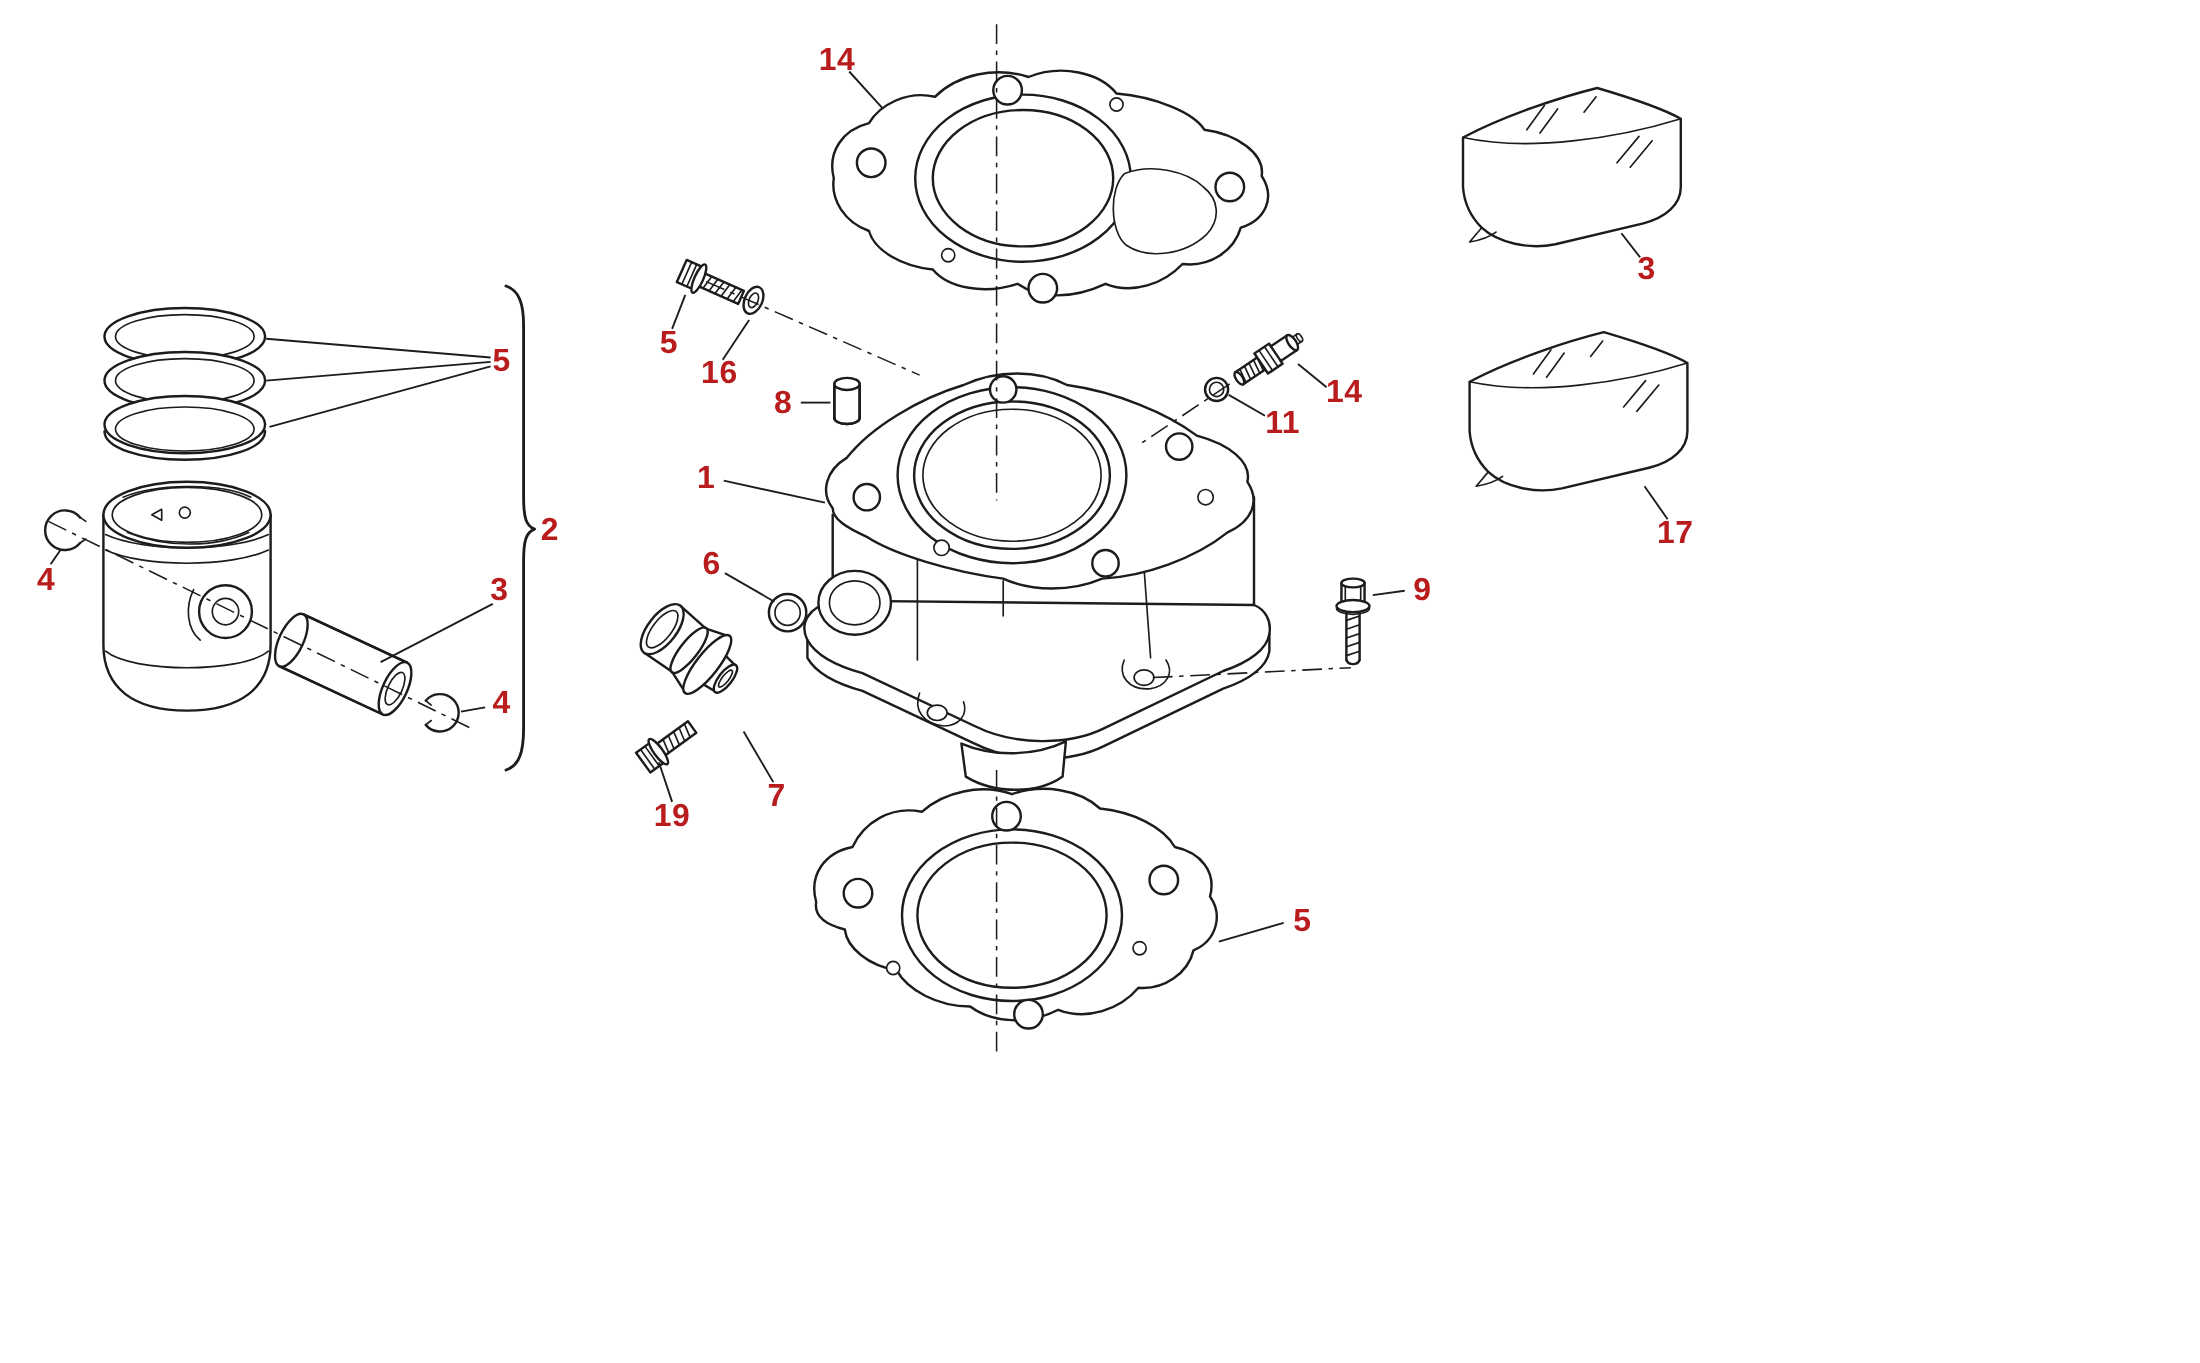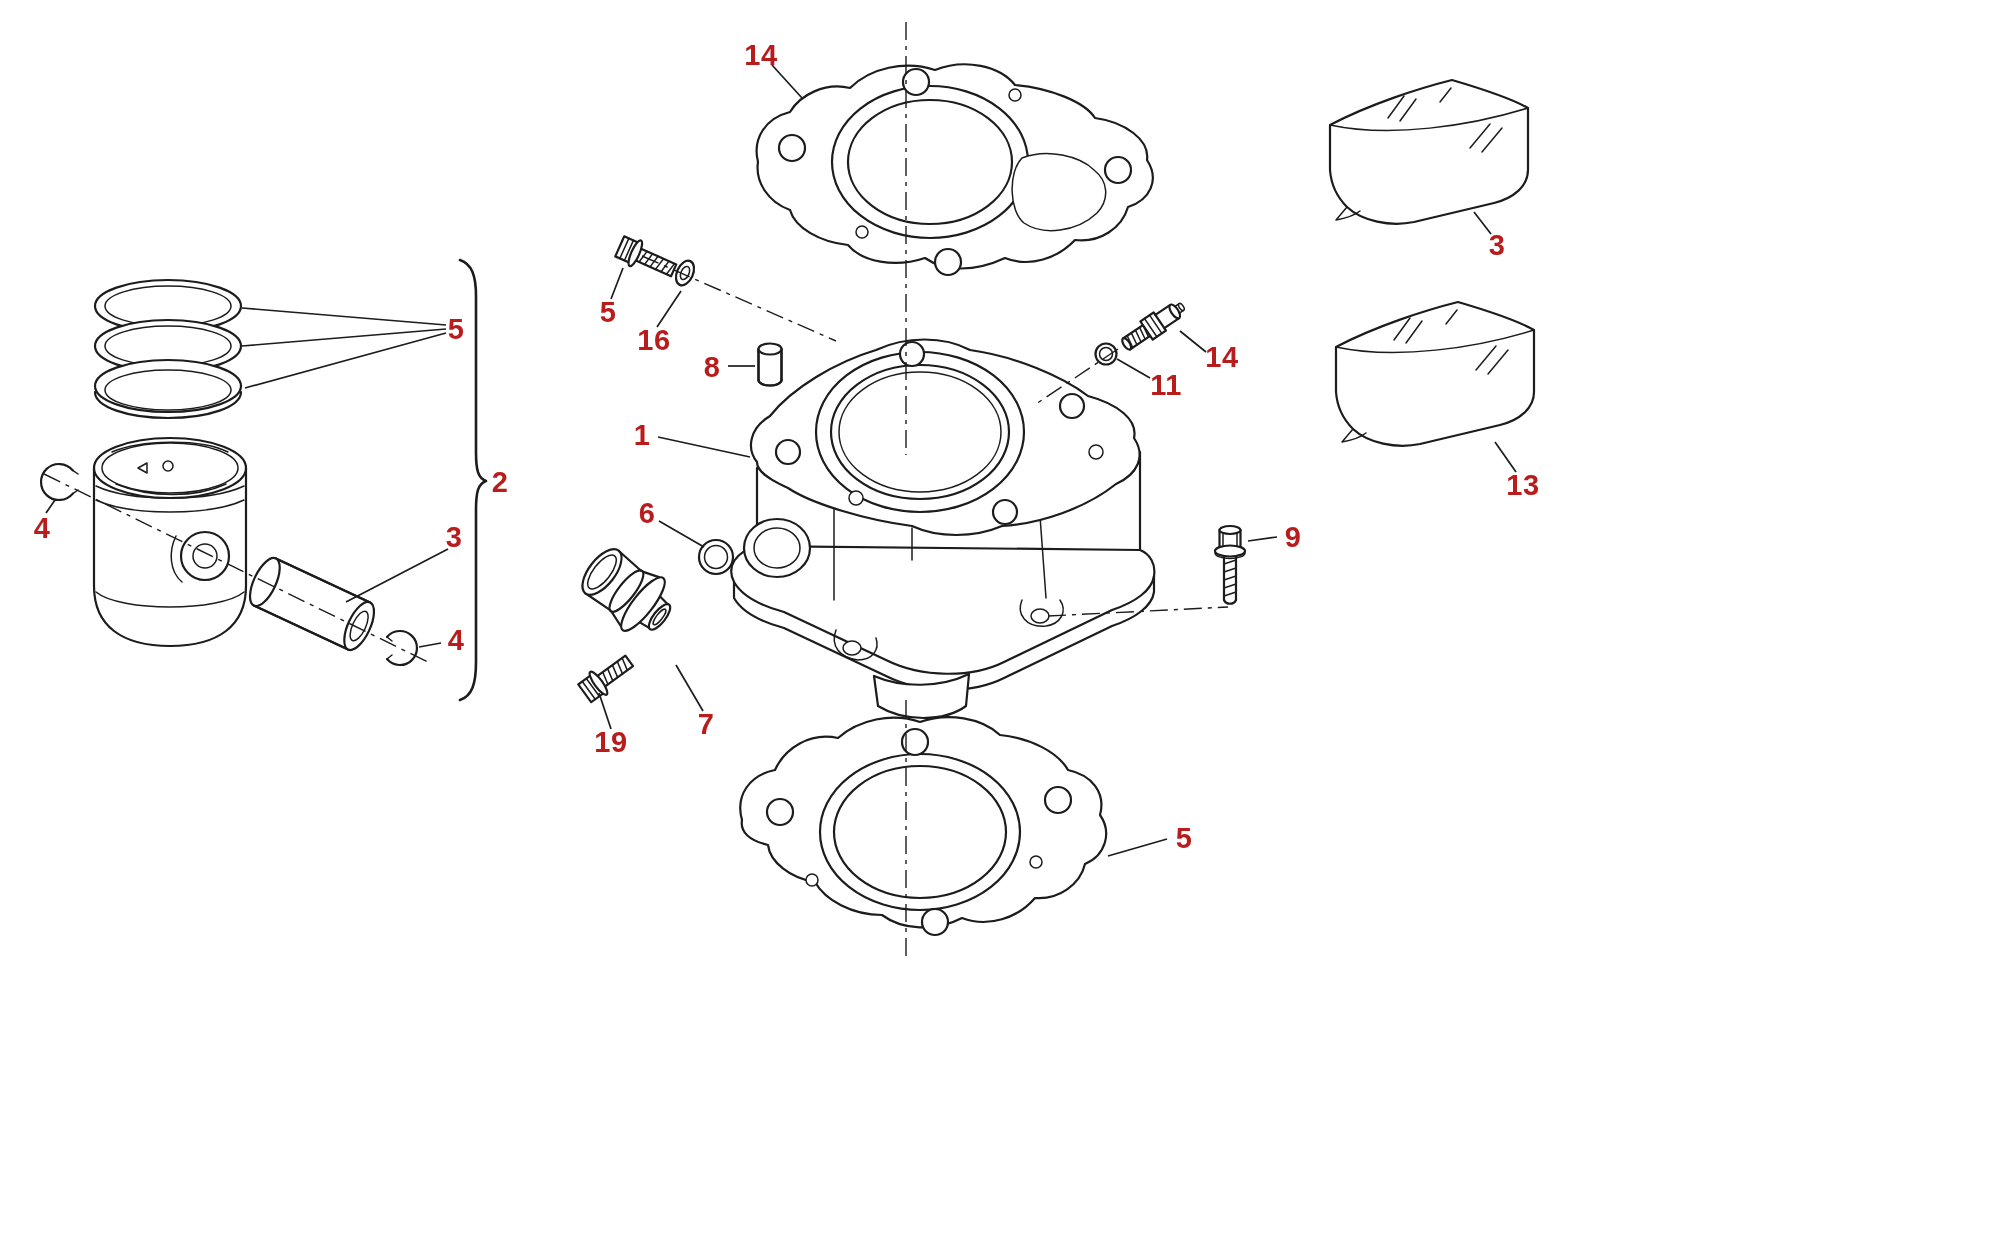--- a/index.html
+++ b/index.html
@@ -261,21 +261,21 @@
   <div class="callout" style="left:761px;top:55px">14</div>
   <div class="callout" style="left:1497px;top:245px">3</div>
   <div class="callout" style="left:608px;top:312px">5</div>
   <div class="callout" style="left:654px;top:340px">16</div>
   <div class="callout" style="left:456px;top:329px">5</div>
   <div class="callout" style="left:712px;top:367px">8</div>
   <div class="callout" style="left:1222px;top:357px">14</div>
   <div class="callout" style="left:1166px;top:385px">11</div>
   <div class="callout" style="left:642px;top:435px">1</div>
   <div class="callout" style="left:500px;top:482px">2</div>
-  <div class="callout" style="left:1523px;top:485px">13</div>
+  <div class="callout" style="left:1523px;top:485px">17</div>
   <div class="callout" style="left:42px;top:528px">4</div>
   <div class="callout" style="left:454px;top:537px">3</div>
   <div class="callout" style="left:647px;top:513px">6</div>
   <div class="callout" style="left:1293px;top:537px">9</div>
   <div class="callout" style="left:456px;top:640px">4</div>
   <div class="callout" style="left:706px;top:724px">7</div>
   <div class="callout" style="left:611px;top:742px">19</div>
   <div class="callout" style="left:1184px;top:838px">5</div>
 
 </div>

